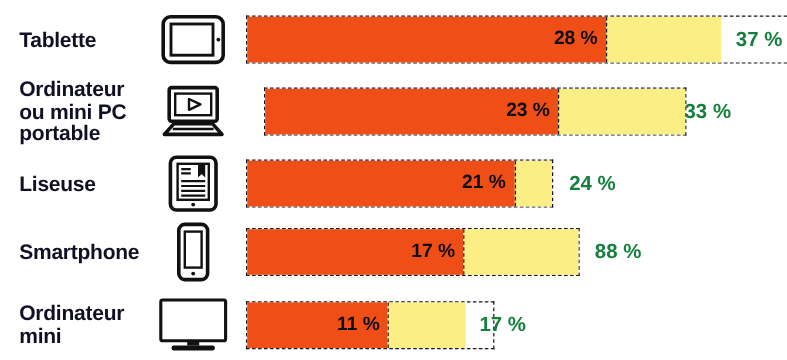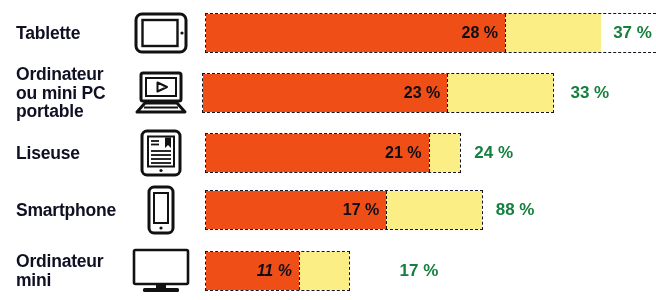--- a/index.html
+++ b/index.html
@@ -142,21 +142,21 @@
     <div class="icon-cell">
       <svg width="58" height="46" viewBox="0 0 58 46" aria-hidden="true">
         <rect x="9" y="3" width="40" height="28" rx="2" ry="2" fill="#ffffff" stroke="#111111" stroke-width="3"></rect>
         <rect x="14" y="8" width="30" height="18" fill="#ffffff" stroke="#111111" stroke-width="2"></rect>
         <polygon points="25.5,12.5 35,17 25.5,21.5" fill="#ffffff" stroke="#111111" stroke-width="2" stroke-linejoin="round"></polygon>
         <path d="M5 42 L13 33 L45 33 L53 42 Z" fill="#ffffff" stroke="#111111" stroke-width="3" stroke-linejoin="round"></path>
         <line x1="12" y1="37.5" x2="46" y2="37.5" stroke="#111111" stroke-width="2"></line>
       </svg>
     </div>
     <div class="bar-cell">
-      <div class="bar-track" style="width: 352.44px; left: 2px; height: 40px;">
+      <div class="bar-track" style="width: 352.44px; left: 20px; height: 40px;">
         <div class="seg seg-primary" style="width: 245.64px;">
           <span class="seg-value">23 %</span>
         </div>
         <div class="seg seg-secondary" style="width: 106.8px;"></div>
       </div>
       <div class="total-value" style="left: 370.44px; height: 40px;">33 %</div>
     </div>
   </div>
 
   <div class="row" style="top: 123px; height: 60px;">
@@ -216,21 +216,21 @@
       <div>mini</div>
     </div>
     <div class="icon-cell">
       <svg width="62" height="48" viewBox="0 0 62 48" aria-hidden="true">
         <rect x="4" y="3" width="54" height="34" rx="1.5" ry="1.5" fill="#ffffff" stroke="#111111" stroke-width="2.6"></rect>
         <rect x="26" y="37" width="10" height="4" fill="#111111"></rect>
         <rect x="13" y="41" width="36" height="4" rx="1.5" ry="1.5" fill="#111111"></rect>
       </svg>
     </div>
     <div class="bar-cell">
-      <div class="bar-track" style="width: 145px; left: 5px; height: 40px; font-style: italic;">
+      <div class="bar-track" style="width: 207px; left: 5px; height: 40px;">
         <div class="seg seg-primary" style="width: 117.48px;">
           <span class="seg-value">11 %</span>
         </div>
         <div class="seg seg-secondary" style="width: 64.08px;"></div>
       </div>
       <div class="total-value" style="left: 199.56px; height: 40px;">17 %</div>
     </div>
   </div>
 
 </div>

